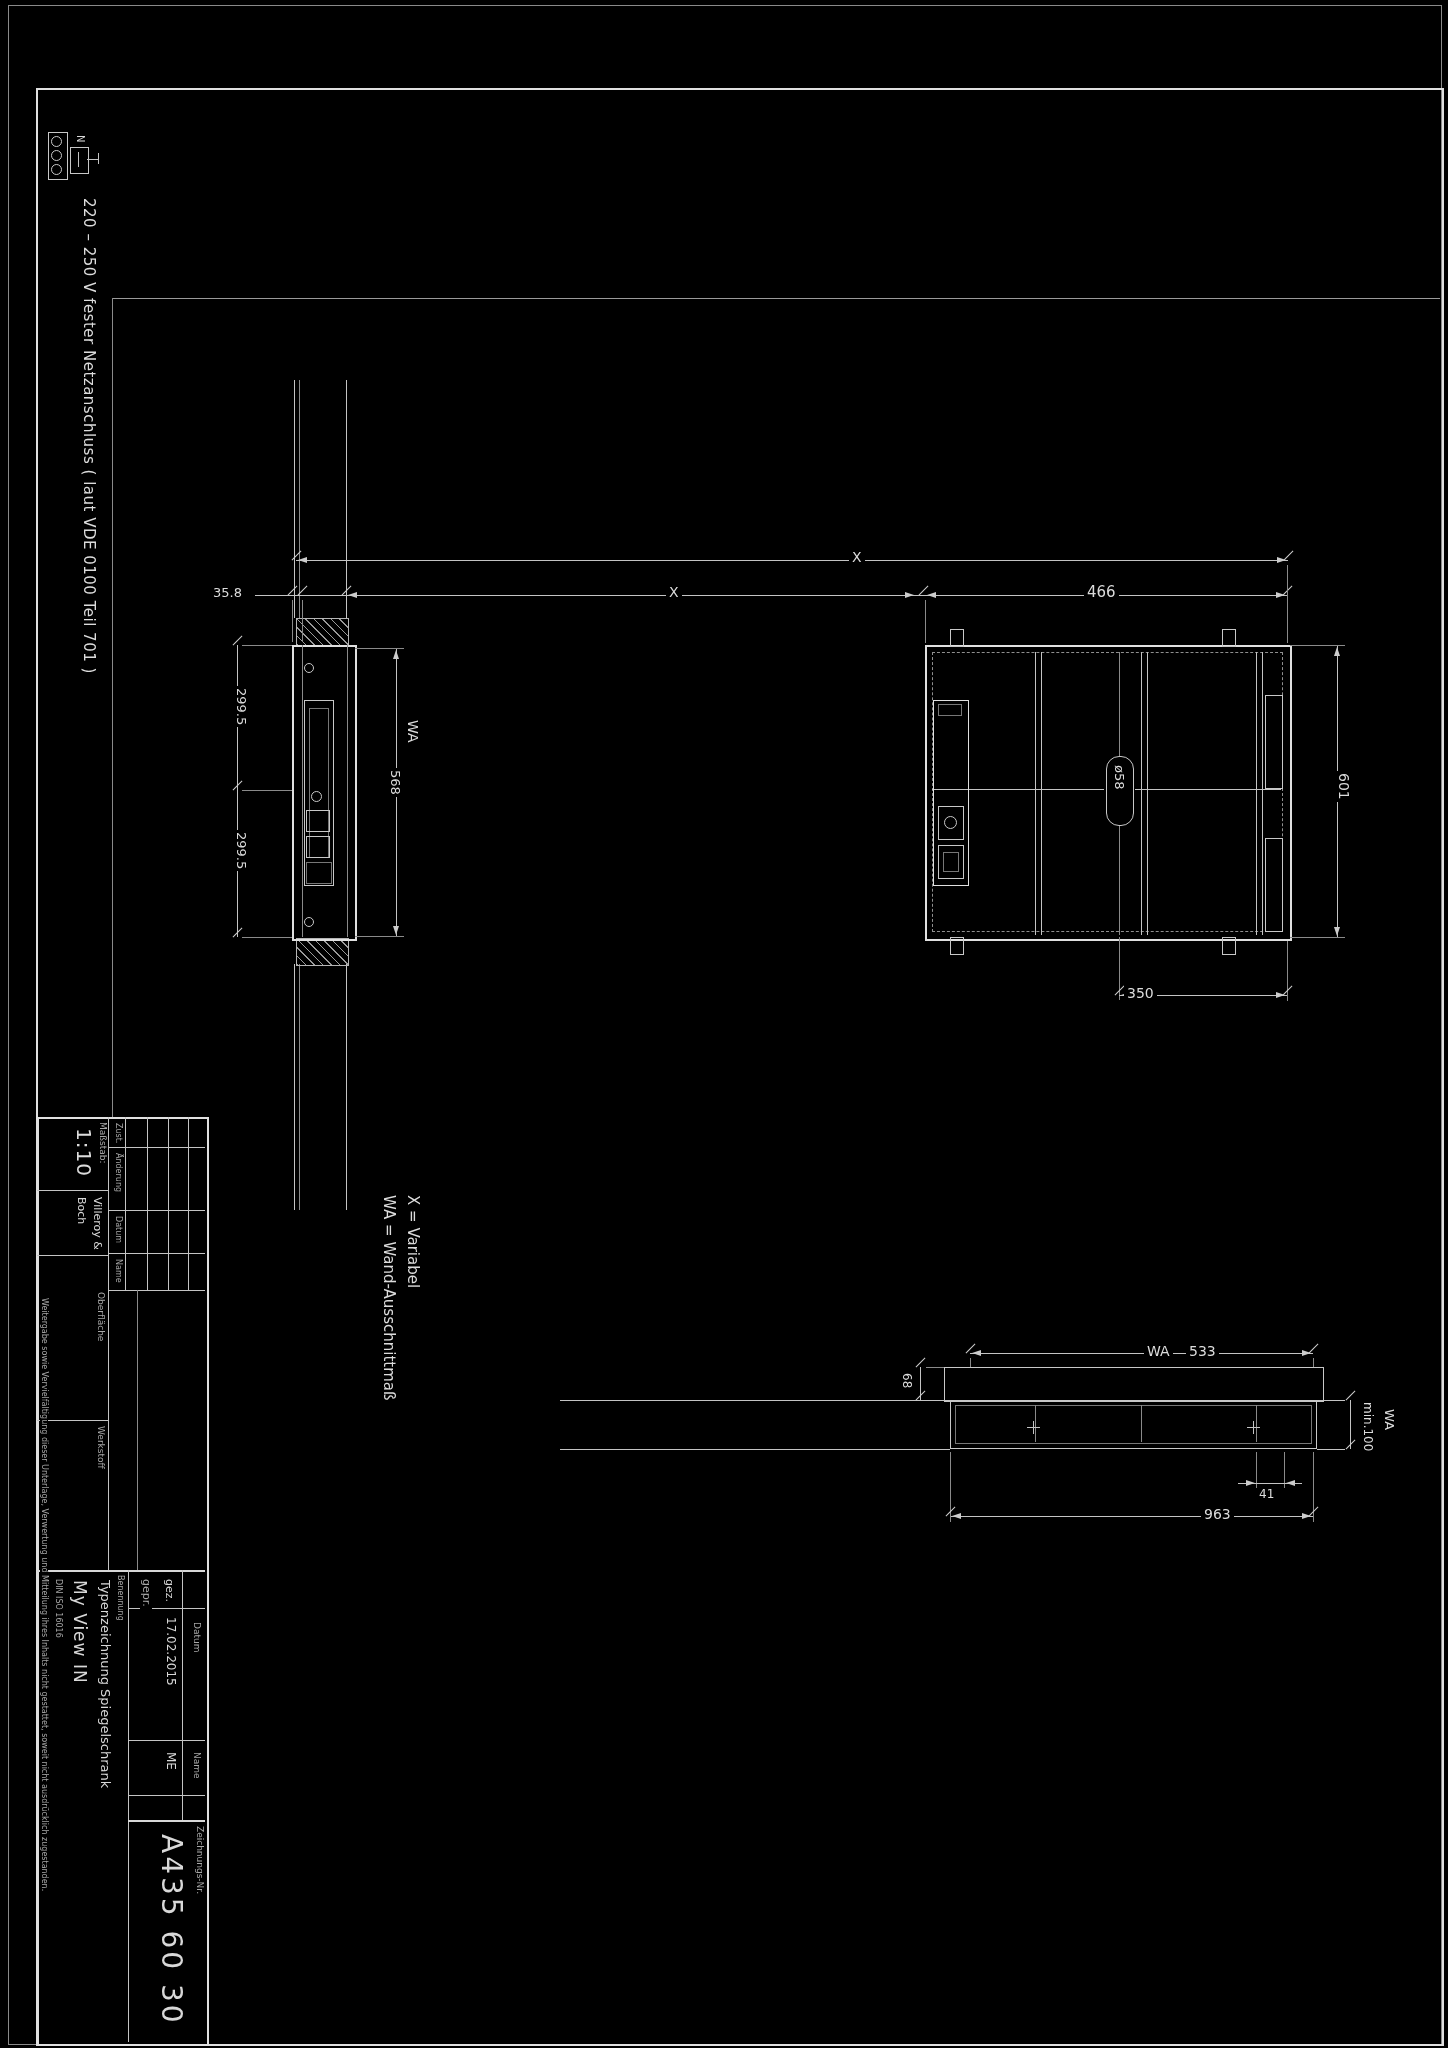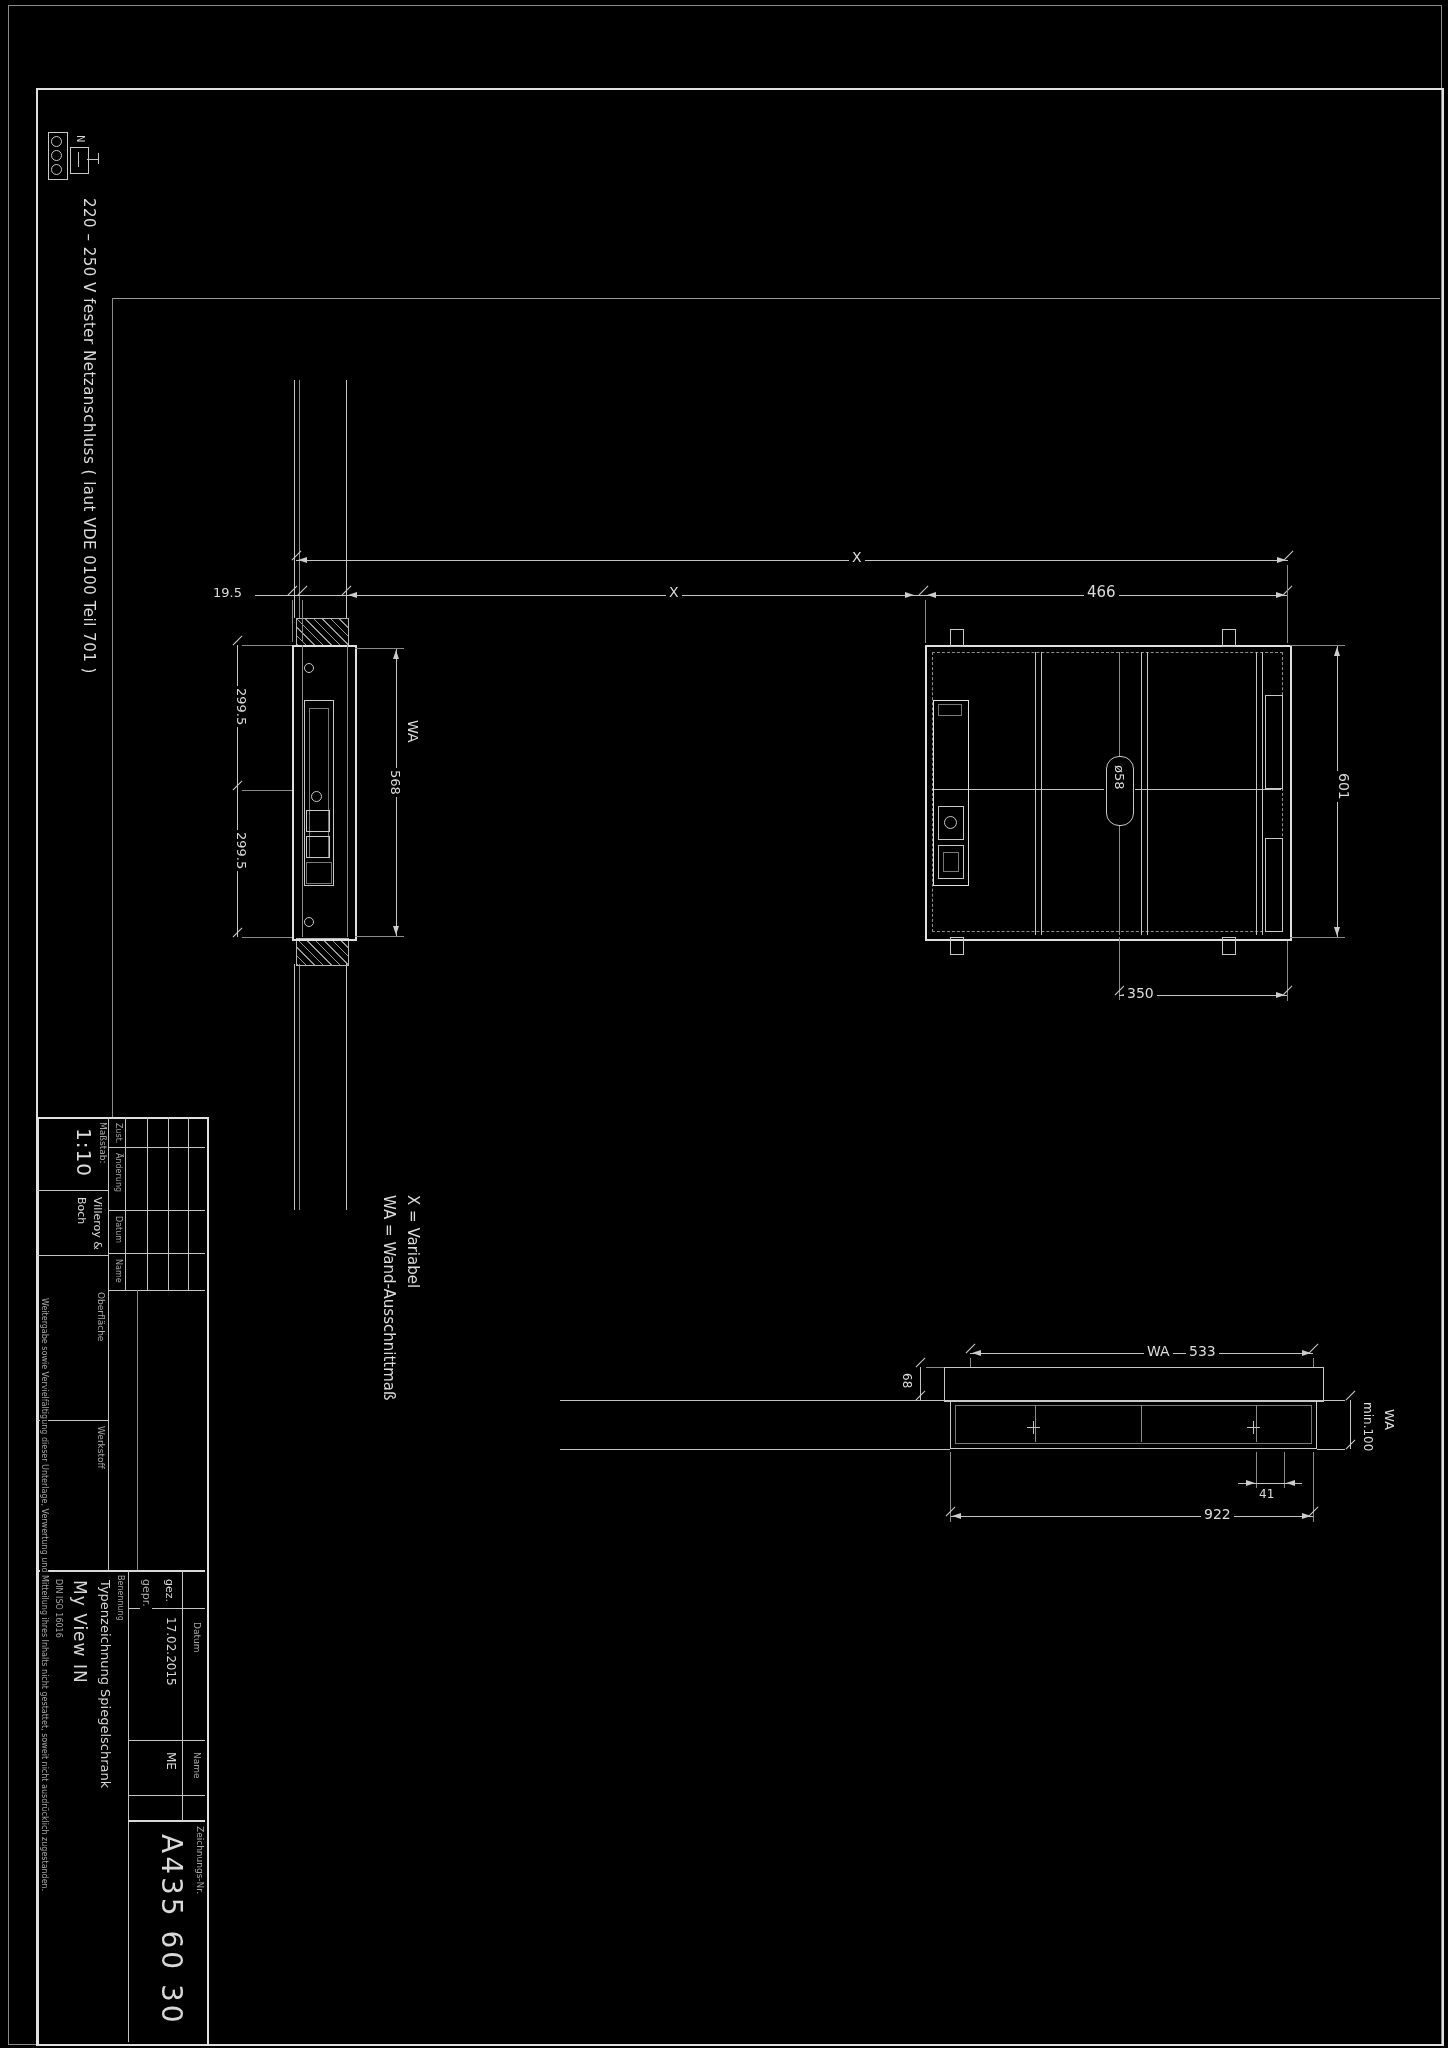--- a/index.html
+++ b/index.html
@@ -78,21 +78,21 @@
   <div class="ln g" style="left:255px;top:595px;width:1032px;height:1px;"></div>
   <div class="tick" style="left:286px;top:590px;"></div>
   <div class="tick" style="left:296px;top:590px;"></div>
   <div class="tick" style="left:340px;top:590px;"></div>
   <div class="tick" style="left:917px;top:590px;"></div>
   <div class="tick" style="left:1281px;top:590px;"></div>
   <div class="ln f g" style="left:292px;top:600px;width:1px;height:42px;"></div>
   <div class="ln f g" style="left:302px;top:600px;width:1px;height:42px;"></div>
   <div class="ln f g" style="left:925px;top:600px;width:1px;height:43px;"></div>
   <div class="ln f g" style="left:1287px;top:565px;width:1px;height:78px;"></div>
-  <div class="dl s13 dim" style="left:210px;top:586px;">19.5</div>
+  <div class="dl s13 dim" style="left:210px;top:586px;">35.8</div>
   <div class="dl s14 dim" style="left:666px;top:585px;">X</div>
   <div class="dl s15 dim" style="left:1084px;top:584px;">466</div>
   <div class="arr-r" style="left:905px;top:592px;"></div>
   <div class="arr-l" style="left:927px;top:592px;"></div>
   <div class="arr-l" style="left:348px;top:592px;"></div>
   <div class="arr-r" style="left:1276px;top:592px;"></div>
 
   <div class="ln g" style="left:296px;top:560px;width:992px;height:1px;"></div>
   <div class="tick" style="left:290px;top:555px;"></div>
   <div class="tick" style="left:1282px;top:555px;"></div>
@@ -192,21 +192,21 @@
   <div class="dl s14 dim" style="left:1144px;top:1344px;">WA</div>
   <div class="dl s14 dim" style="left:1186px;top:1344px;">533</div>
 
   <div class="ln g" style="left:950px;top:1516px;width:363px;height:1px;"></div>
   <div class="ln f g" style="left:950px;top:1452px;width:1px;height:70px;"></div>
   <div class="ln f g" style="left:1313px;top:1452px;width:1px;height:70px;"></div>
   <div class="tick" style="left:944px;top:1511px;"></div>
   <div class="tick" style="left:1307px;top:1511px;"></div>
   <div class="arr-l" style="left:952px;top:1513px;"></div>
   <div class="arr-r" style="left:1302px;top:1513px;"></div>
-  <div class="dl s14 dim" style="left:1201px;top:1507px;">922</div>
+  <div class="dl s14 dim" style="left:1201px;top:1507px;">963</div>
 
   <div class="ln g" style="left:920px;top:1367px;width:1px;height:33px;"></div>
   <div class="ln f g" style="left:926px;top:1367px;width:18px;height:1px;"></div>
   <div class="tick" style="left:914px;top:1362px;"></div>
   <div class="tick" style="left:914px;top:1395px;"></div>
   <div class="vt s12 dim" style="left:913px;top:1371px;">68</div>
 
   <div class="ln f g" style="left:1256px;top:1452px;width:1px;height:36px;"></div>
   <div class="ln f g" style="left:1284px;top:1452px;width:1px;height:36px;"></div>
   <div class="ln g" style="left:1238px;top:1483px;width:64px;height:1px;"></div>

